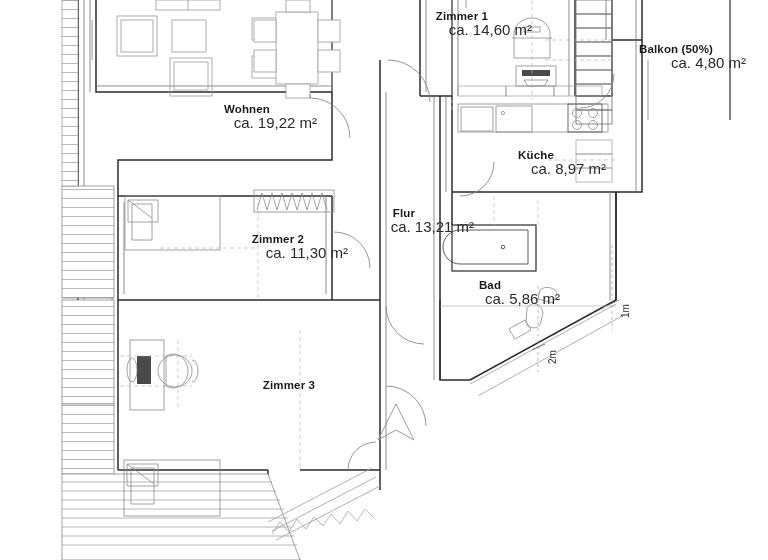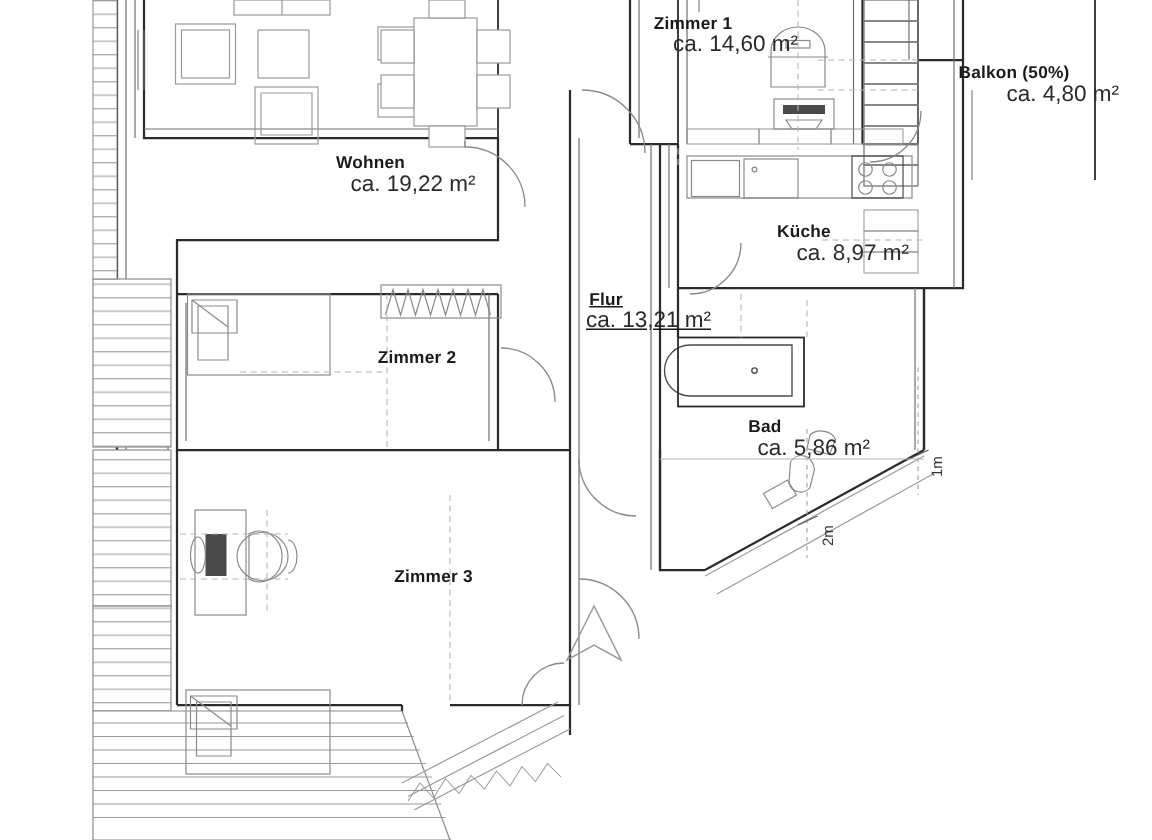--- a/index.html
+++ b/index.html
@@ -373,30 +373,31 @@
   <div class="room-label" style="left:606px; top:43px; width:140px;">
     <span class="rl-name">Balkon (50%)</span>
     <span class="rl-area">ca. 4,80 m²</span>
   </div>
 
   <div class="room-label" style="left:466px; top:149px; width:140px;">
     <span class="rl-name">Küche</span>
     <span class="rl-area">ca. 8,97 m²</span>
   </div>
 
-  <div class="room-label" style="left:334px; top:194px; width:140px;text-decoration:underline;">
+  <div class="room-label" style="left:334px; top:207px; width:140px;">
     <span class="rl-name">Flur</span>
     <span class="rl-area">ca. 13,21 m²</span>
   </div>
 
   <div class="room-label" style="left:208px; top:233px; width:140px;">
     <span class="rl-name">Zimmer 2</span>
-  </div>
-
-  <div class="room-label" style="left:440px; top:279px; width:140px;">
+    <span class="rl-area">ca. 11,30 m²</span>
+  </div>
+
+  <div class="room-label" style="left:420px; top:279px; width:140px;">
     <span class="rl-name">Bad</span>
     <span class="rl-area">ca. 5,86 m²</span>
   </div>
 
   <div class="room-label" style="left:219px; top:379px; width:140px;">
     <span class="rl-name">Zimmer 3</span>
   </div>
 
   <div class="scale-label rot" style="left:620px; top:318px;">1m</div>
 

